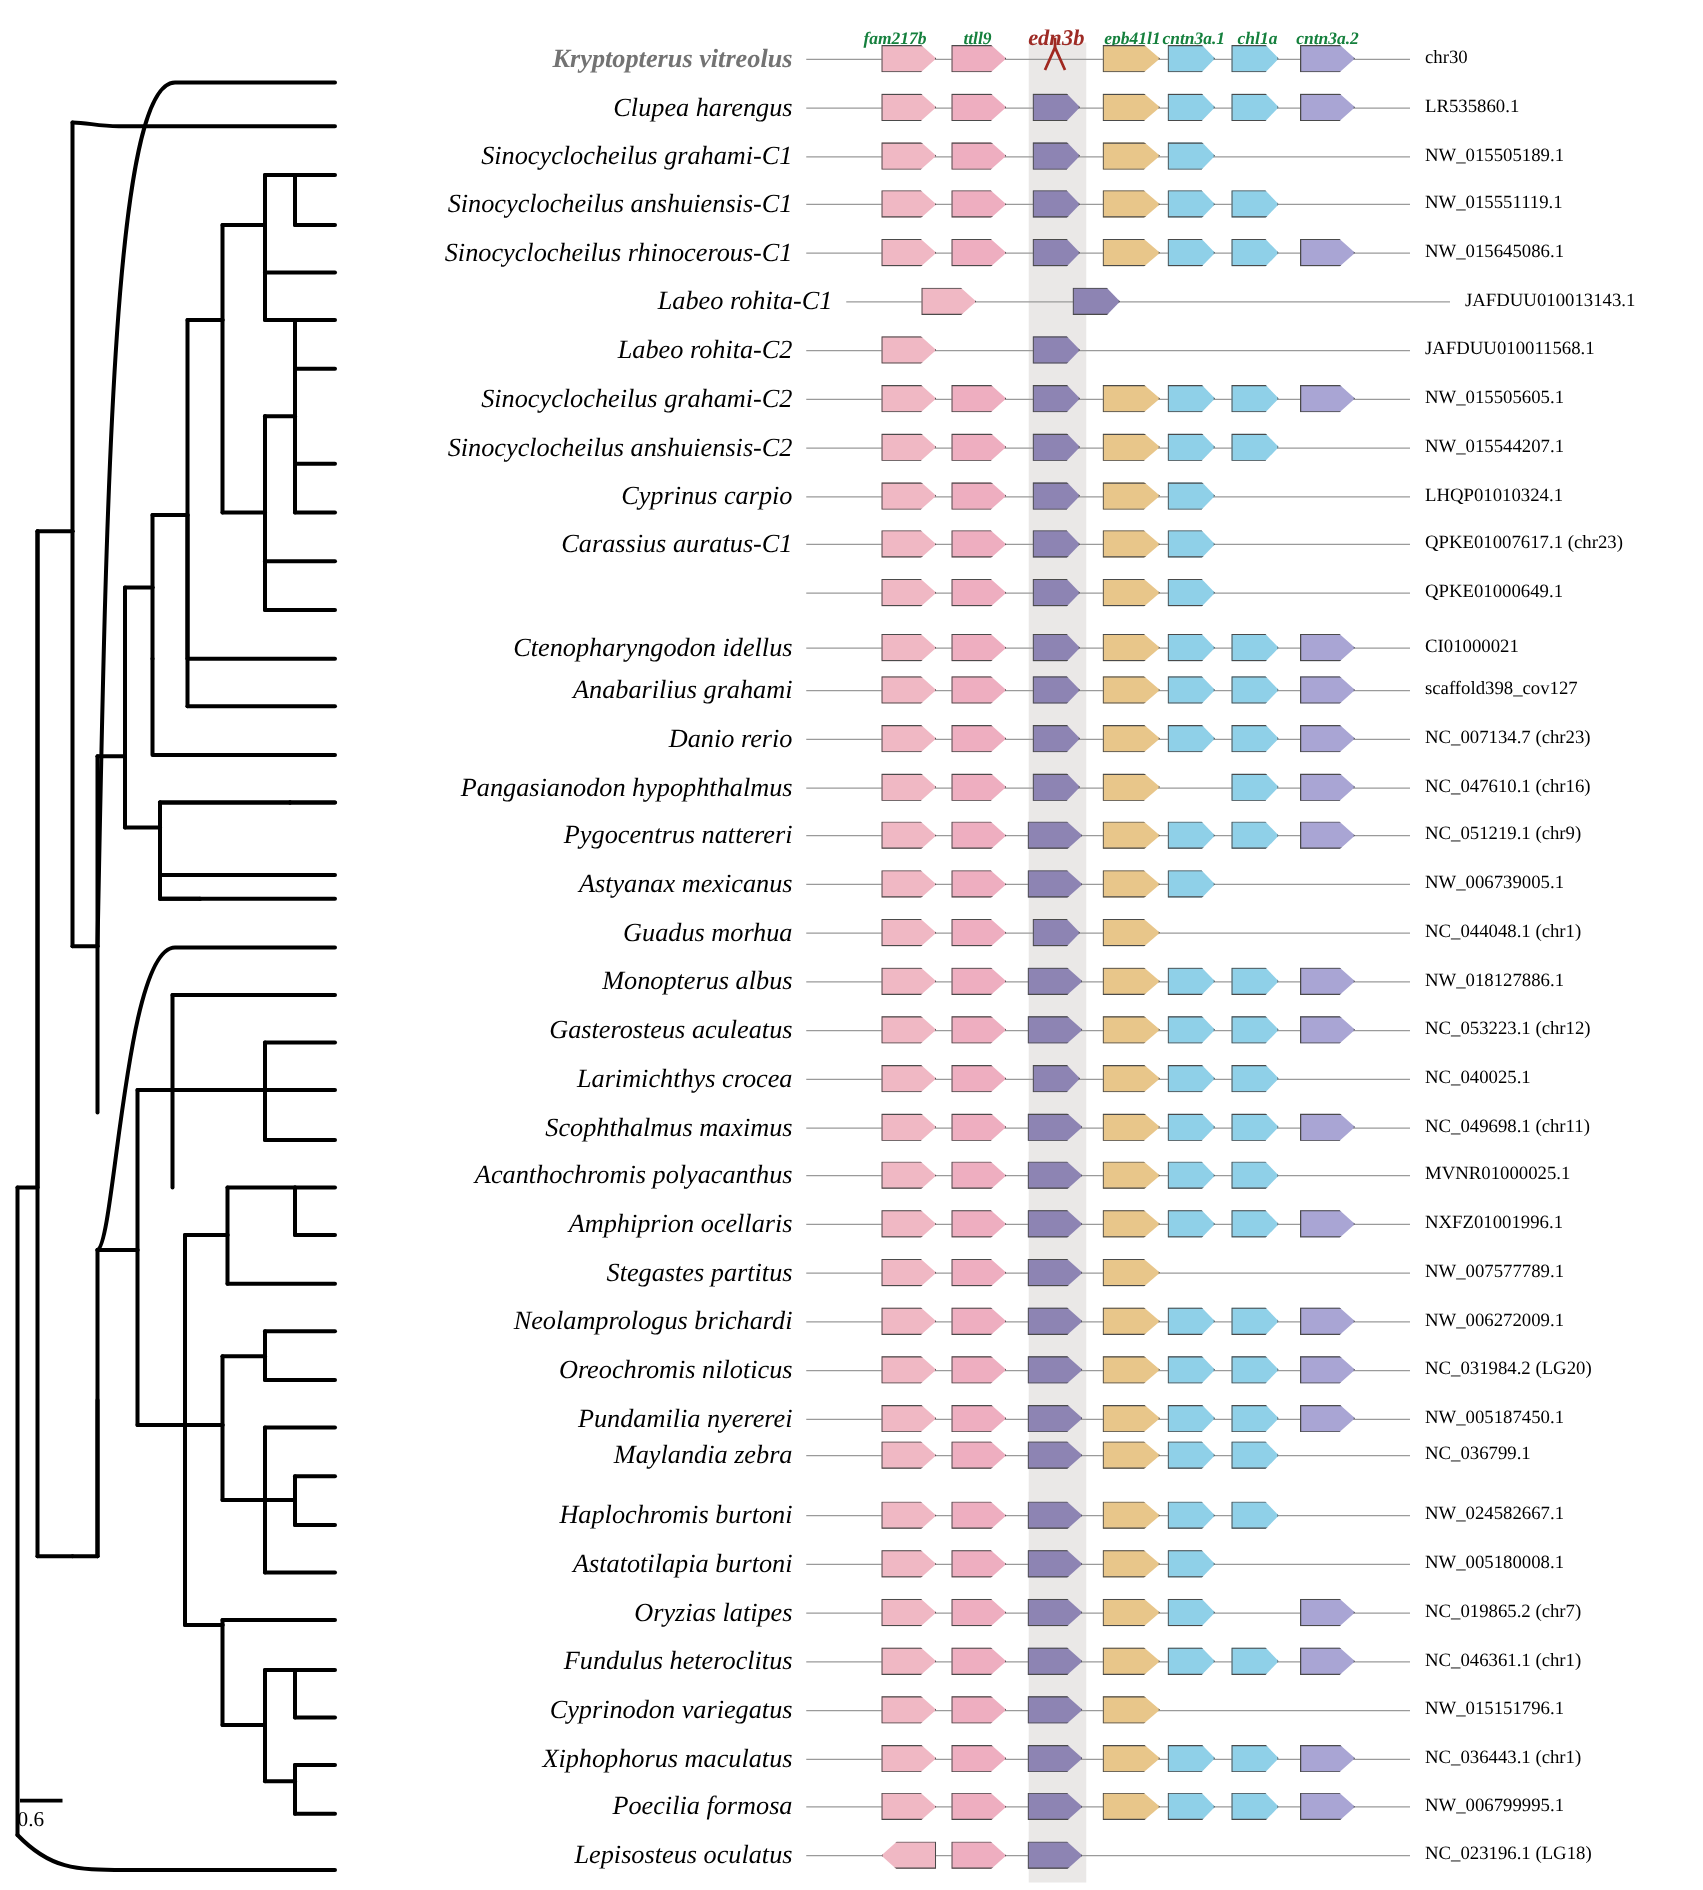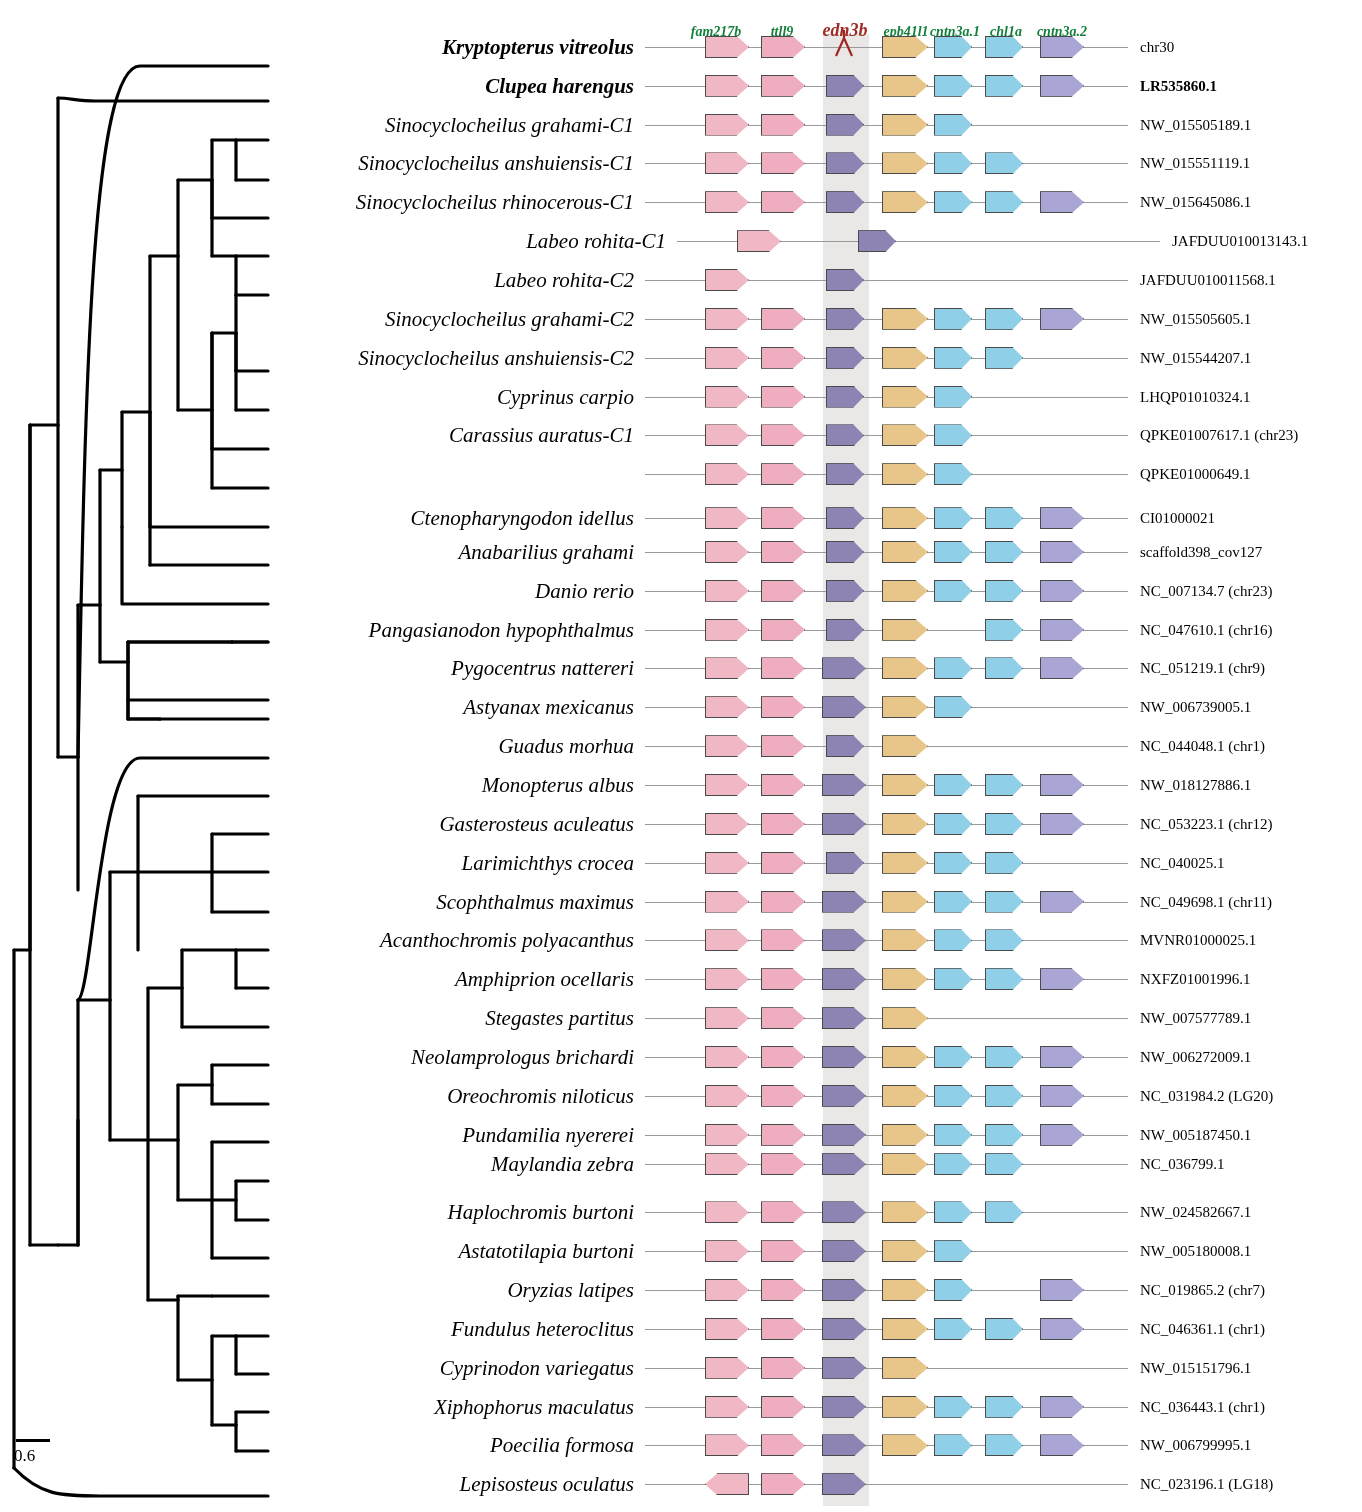--- a/index.html
+++ b/index.html
@@ -51,21 +51,21 @@
     transform: translateY(-50%);
     width: 100%;
     text-align: right;
     font-style: italic;
     font-size: 21px;
     color: #000;
     white-space: nowrap;
     padding-right: 6px;
   }
   .sp-name.focus {
-    color: #000000;
+    color: #737373;
     font-weight: bold;
   }
   .acc {
     position: absolute;
     left: 1140px;
     top: 50%;
     transform: translateY(-50%);
     font-size: 15px;
     font-style: normal;
     color: #000;
@@ -321,21 +321,21 @@
         <div class="gene right" title="epb41l1" style="left: 882px; width: 46px; background: rgb(232, 198, 138);"></div>
         <div class="gene right" title="cntn3a.1" style="left: 934px; width: 38px; background: rgb(143, 208, 232);"></div>
         <div class="gene right" title="chl1a" style="left: 985px; width: 38px; background: rgb(143, 208, 232);"></div>
         <div class="gene right" title="cntn3a.2" style="left: 1040px; width: 44px; background: rgb(169, 165, 212);"></div>
         <div class="marker-arrow" style="left: 832px;"><svg viewBox="0 0 24 34" width="24" height="34">
             <path d="M4 26 L12 8 L20 26" fill="none" stroke="#a02820" stroke-width="2.2"></path>
             <path d="M12 8 L12 0" stroke="#a02820" stroke-width="2.2"></path>
           </svg></div>
         <div class="acc">chr30</div>
       </div>
-      <div class="row" style="top: 66.45px; font-weight: bold;">
+      <div class="row" style="top: 66.45px;">
         <div class="sp-name" style="width: 640px; left: 0px;">Clupea harengus</div>
         <div class="baseline" style="left: 645px; width: 483px;"></div>
         <div class="gene right" title="fam217b" style="left: 705px; width: 44px; background: rgb(240, 184, 196);"></div>
         <div class="gene right" title="ttll9" style="left: 761px; width: 44px; background: rgb(238, 174, 192);"></div>
         <div class="gene right" title="edn3b" style="left: 826px; width: 38px; background: rgb(141, 132, 179);"></div>
         <div class="gene right" title="epb41l1" style="left: 882px; width: 46px; background: rgb(232, 198, 138);"></div>
         <div class="gene right" title="cntn3a.1" style="left: 934px; width: 38px; background: rgb(143, 208, 232);"></div>
         <div class="gene right" title="chl1a" style="left: 985px; width: 38px; background: rgb(143, 208, 232);"></div>
         <div class="gene right" title="cntn3a.2" style="left: 1040px; width: 44px; background: rgb(169, 165, 212);"></div>
         <div class="acc">LR535860.1</div>

